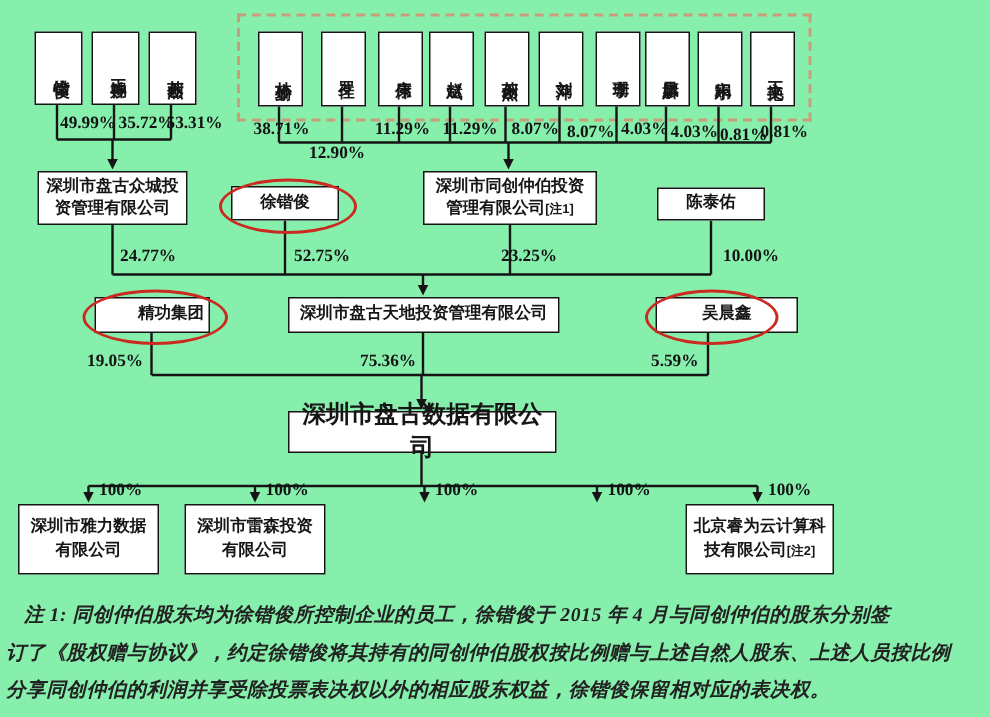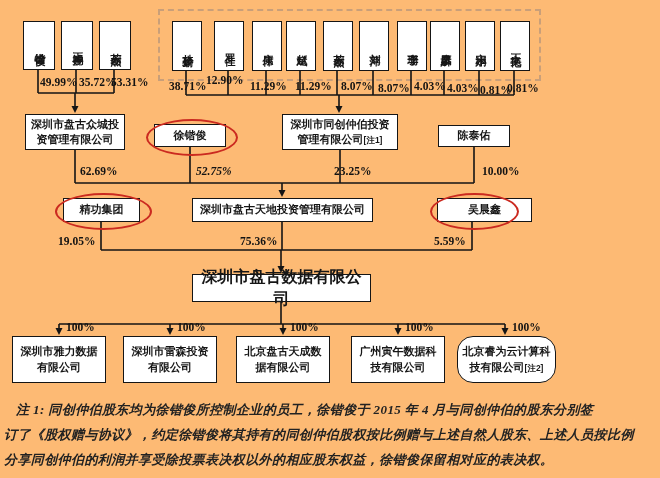--- a/index.html
+++ b/index.html
@@ -1,17 +1,17 @@
 <!DOCTYPE html>
 <html><head>
 <meta charset="utf-8">
 <style>
   html,body{margin:0;padding:0;background:#ffffff;}
   .stage{
-    position:relative;width:660px;height:478px;background:#fdba74;overflow:hidden;
+    position:relative;width:660px;height:478px;background:#86efac;overflow:hidden;
     font-family:"Liberation Sans",sans-serif;color:#161616;
   }
   svg.wires{position:absolute;left:0;top:0;z-index:1;pointer-events:none;}
   .dashed-rect{
     position:absolute;left:158px;top:9px;width:379px;height:68px;
     border:2px dashed #c99f79;z-index:0;background:transparent;
   }
   .vbox{
     position:absolute;width:30px;height:47px;border:1.5px solid #151515;background:#fff;
     display:flex;align-items:center;justify-content:center;z-index:2;
@@ -109,21 +109,21 @@
     <span>廖凤娇</span>
   </div>
   <div class="vbox" style="left:465px;top:21px;width:28px;height:48px;">
     <span>宋小娟</span>
   </div>
   <div class="vbox" style="left:500px;top:21px;width:28px;height:48px;">
     <span>王文艳</span>
   </div>
 
   <div class="pct" style="left:169px;top:80px;">38.71%</div>
-  <div class="pct" style="left:206px;top:74px;">12.90%</div>
+  <div class="pct" style="left:206px;top:96px;">12.90%</div>
   <div class="pct" style="left:250px;top:80px;">11.29%</div>
   <div class="pct" style="left:295px;top:80px;">11.29%</div>
   <div class="pct" style="left:341px;top:80px;">8.07%</div>
   <div class="pct" style="left:378px;top:82px;">8.07%</div>
   <div class="pct" style="left:414px;top:80px;">4.03%</div>
   <div class="pct" style="left:447px;top:82px;">4.03%</div>
   <div class="pct" style="left:480px;top:84px;">0.81%</div>
   <div class="pct" style="left:507px;top:82px;">0.81%</div>
 
   <div class="cbox" style="left:25px;top:114px;width:100px;height:36px;">
@@ -133,26 +133,26 @@
     <span>徐锴俊</span>
   </div>
   <div class="redring" style="left:146px;top:119px;width:88px;height:33px;"></div>
   <div class="cbox" style="left:282px;top:114px;width:116px;height:36px;">
     <span><span>深圳市同创仲伯投资管理有限公司</span><span class="note">[注1]</span></span>
   </div>
   <div class="cbox" style="left:438px;top:125px;width:72px;height:22px;">
     <span>陈泰佑</span>
   </div>
 
-  <div class="pct" style="left:80px;top:165px;">62.69%</div>
-  <div class="pct" style="left:196px;top:165px;font-style:italic;">52.75%</div>
+  <div class="pct" style="left:80px;top:165px;">24.77%</div>
+  <div class="pct" style="left:196px;top:165px;">52.75%</div>
   <div class="pct" style="left:334px;top:165px;">23.25%</div>
   <div class="pct" style="left:482px;top:165px;">10.00%</div>
 
-  <div class="cbox" style="left:63px;top:198px;width:77px;height:24px;">
+  <div class="cbox" style="left:63px;top:198px;width:77px;height:24px;justify-content:flex-end;">
     <span>精功集团</span>
   </div>
   <div class="redring" style="left:55px;top:193px;width:93px;height:33px;"></div>
   <div class="cbox" style="left:192px;top:198px;width:181px;height:24px;">
     <span>深圳市盘古天地投资管理有限公司</span>
   </div>
   <div class="cbox" style="left:437px;top:198px;width:95px;height:24px;">
     <span>吴晨鑫</span>
   </div>
   <div class="redring" style="left:430px;top:193px;width:85px;height:33px;"></div>
@@ -170,27 +170,21 @@
   <div class="pct" style="left:290px;top:321px;">100%</div>
   <div class="pct" style="left:405px;top:321px;">100%</div>
   <div class="pct" style="left:512px;top:321px;">100%</div>
 
   <div class="cbox" style="left:123px;top:336px;width:94px;height:47px;">
     <span>深圳市雷森投资有限公司</span>
   </div>
   <div class="cbox" style="left:12px;top:336px;width:94px;height:47px;">
     <span>深圳市雅力数据有限公司</span>
   </div>
-  <div class="cbox" style="left:236px;top:336px;width:94px;height:47px;">
-    <span>北京盘古天成数据有限公司</span>
-  </div>
-  <div class="cbox" style="left:351px;top:336px;width:94px;height:47px;">
-    <span>广州寅午数据科技有限公司</span>
-  </div>
-  <div class="cbox" style="left:457px;top:336px;width:99px;height:47px;border-radius:16px;">
+  <div class="cbox" style="left:457px;top:336px;width:99px;height:47px;">
     <span><span>北京睿为云计算科技有限公司</span><span class="note">[注2]</span></span>
   </div>
 
   <div class="fline" style="left:16px;top:401px;">注 1: 同创仲伯股东均为徐锴俊所控制企业的员工，徐锴俊于 2015 年 4 月与同创仲伯的股东分别签</div>
   <div class="fline" style="left:4px;top:426px;">订了《股权赠与协议》，约定徐锴俊将其持有的同创仲伯股权按比例赠与上述自然人股东、上述人员按比例</div>
   <div class="fline" style="left:4px;top:451px;">分享同创仲伯的利润并享受除投票表决权以外的相应股东权益，徐锴俊保留相对应的表决权。</div>
 
 </div>
 
 </body></html>

